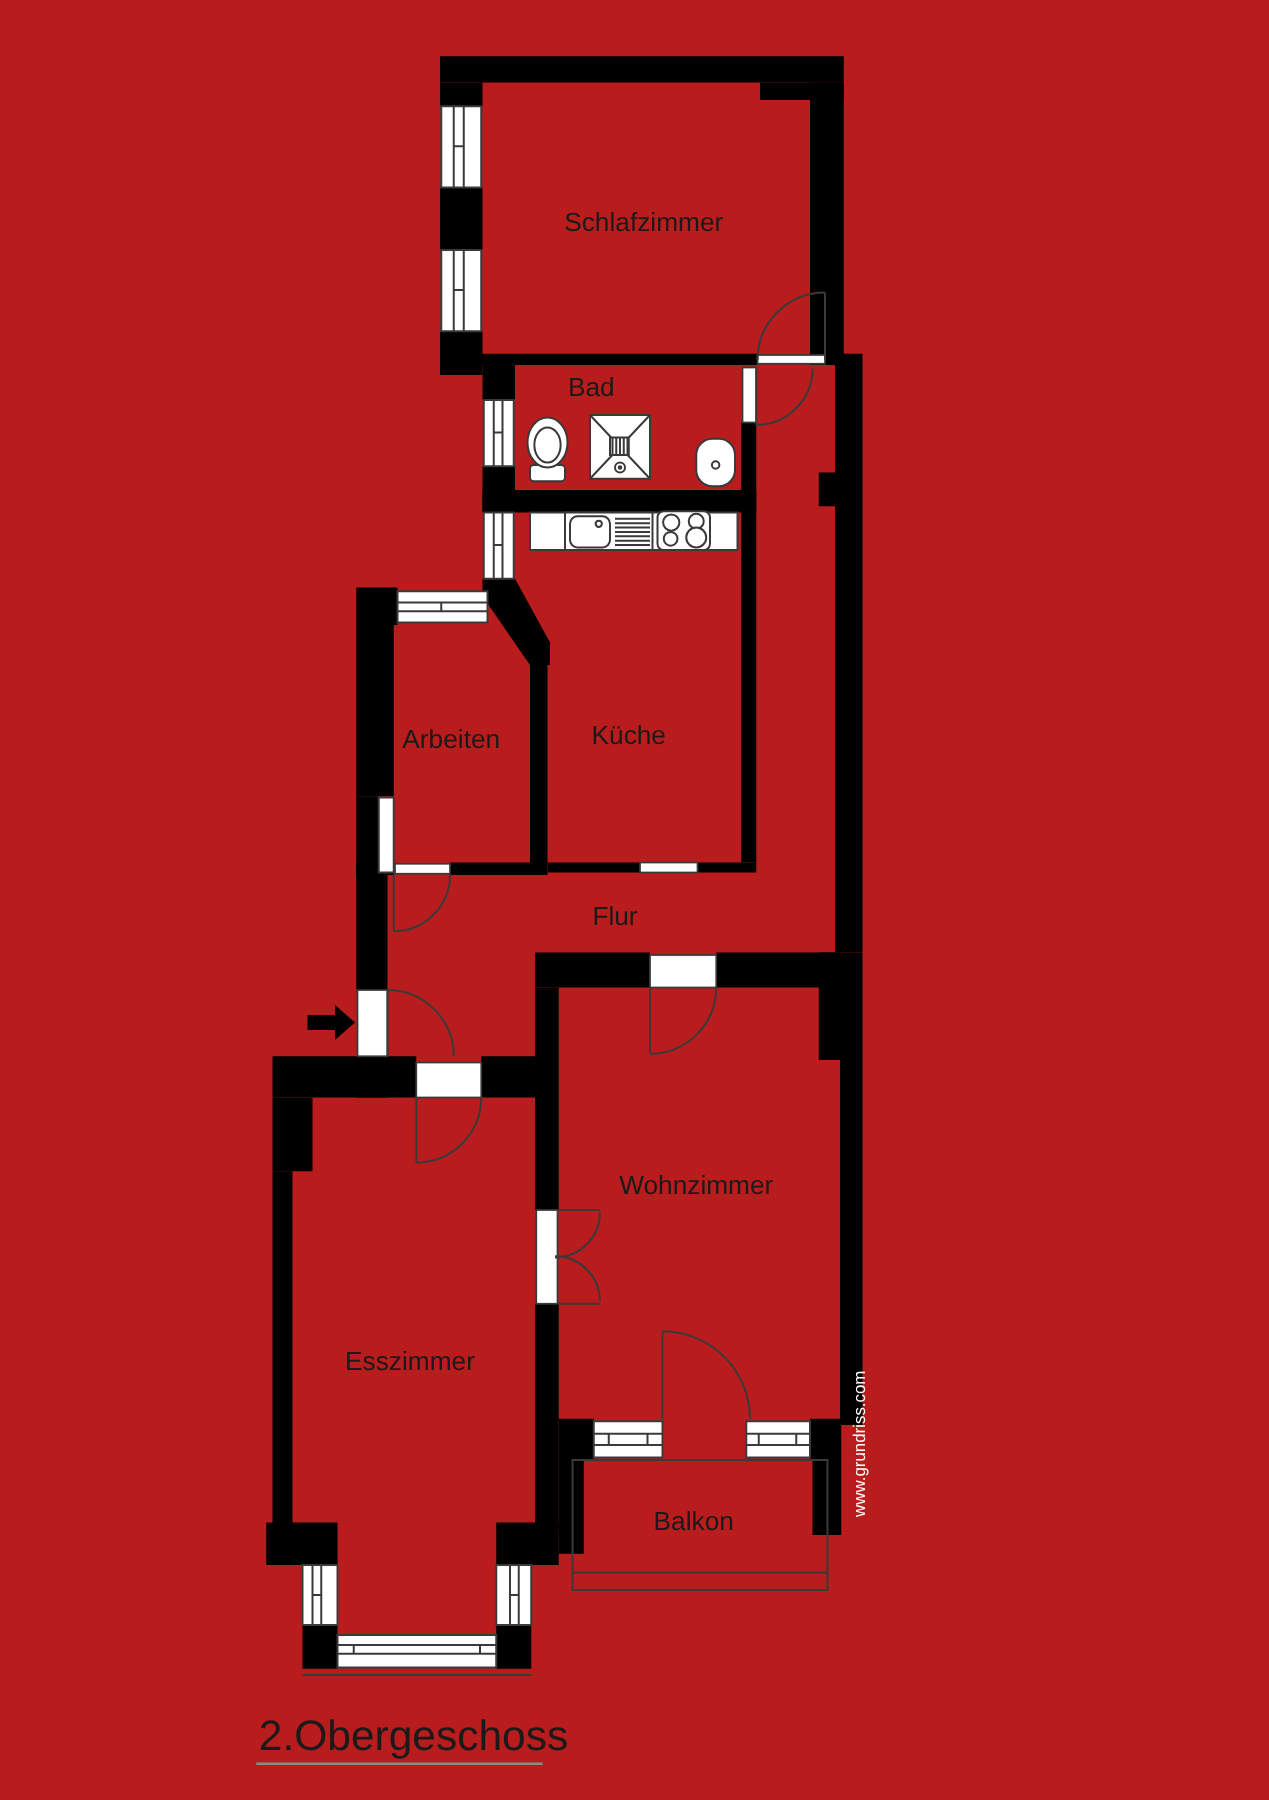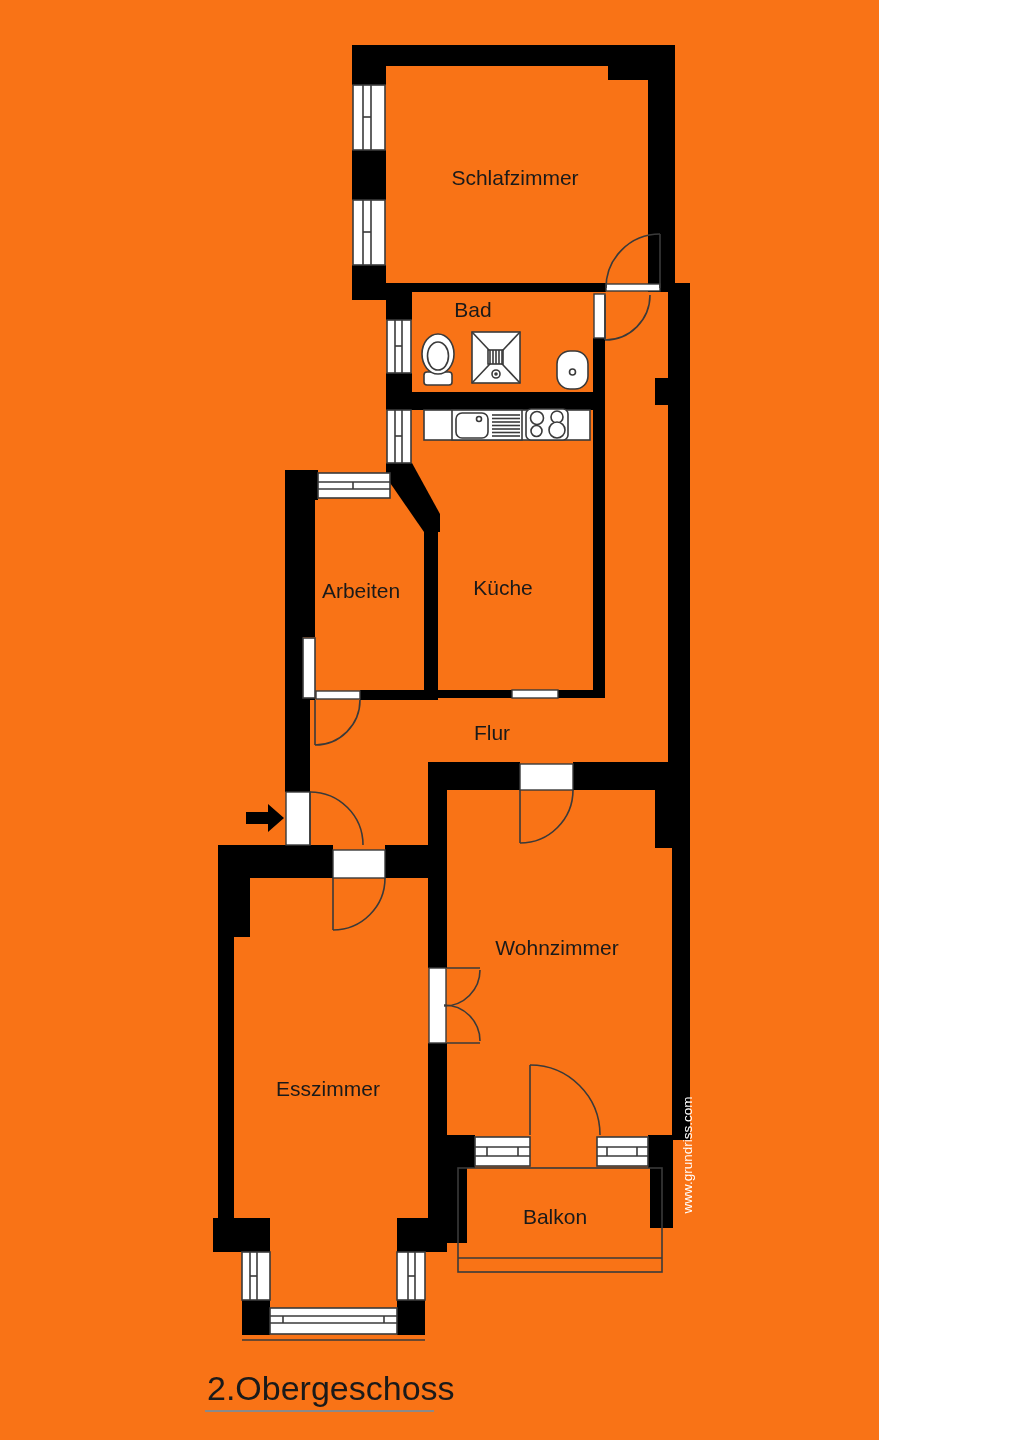--- a/index.html
+++ b/index.html
@@ -1,16 +1,16 @@
 <!DOCTYPE html>
 <html><head>
 <meta charset="utf-8">
 <style>
   html,body{margin:0;padding:0;background:#ffffff;}
-  .plan-wrap{position:relative;width:879px;height:1440px;background:#f97316;overflow:hidden;
+  .plan-wrap{position:relative;width:1015px;height:1440px;background:#b91c1c;overflow:hidden;
              font-family:"Liberation Sans", sans-serif;}
   svg{display:block;}
   text{font-family:"Liberation Sans", sans-serif;}
   .room-label{font-size:21px;}
   .title-label{font-size:34px;}
   .watermark-label{font-size:13.5px;}
 </style>
 </head>
 <body>
 

